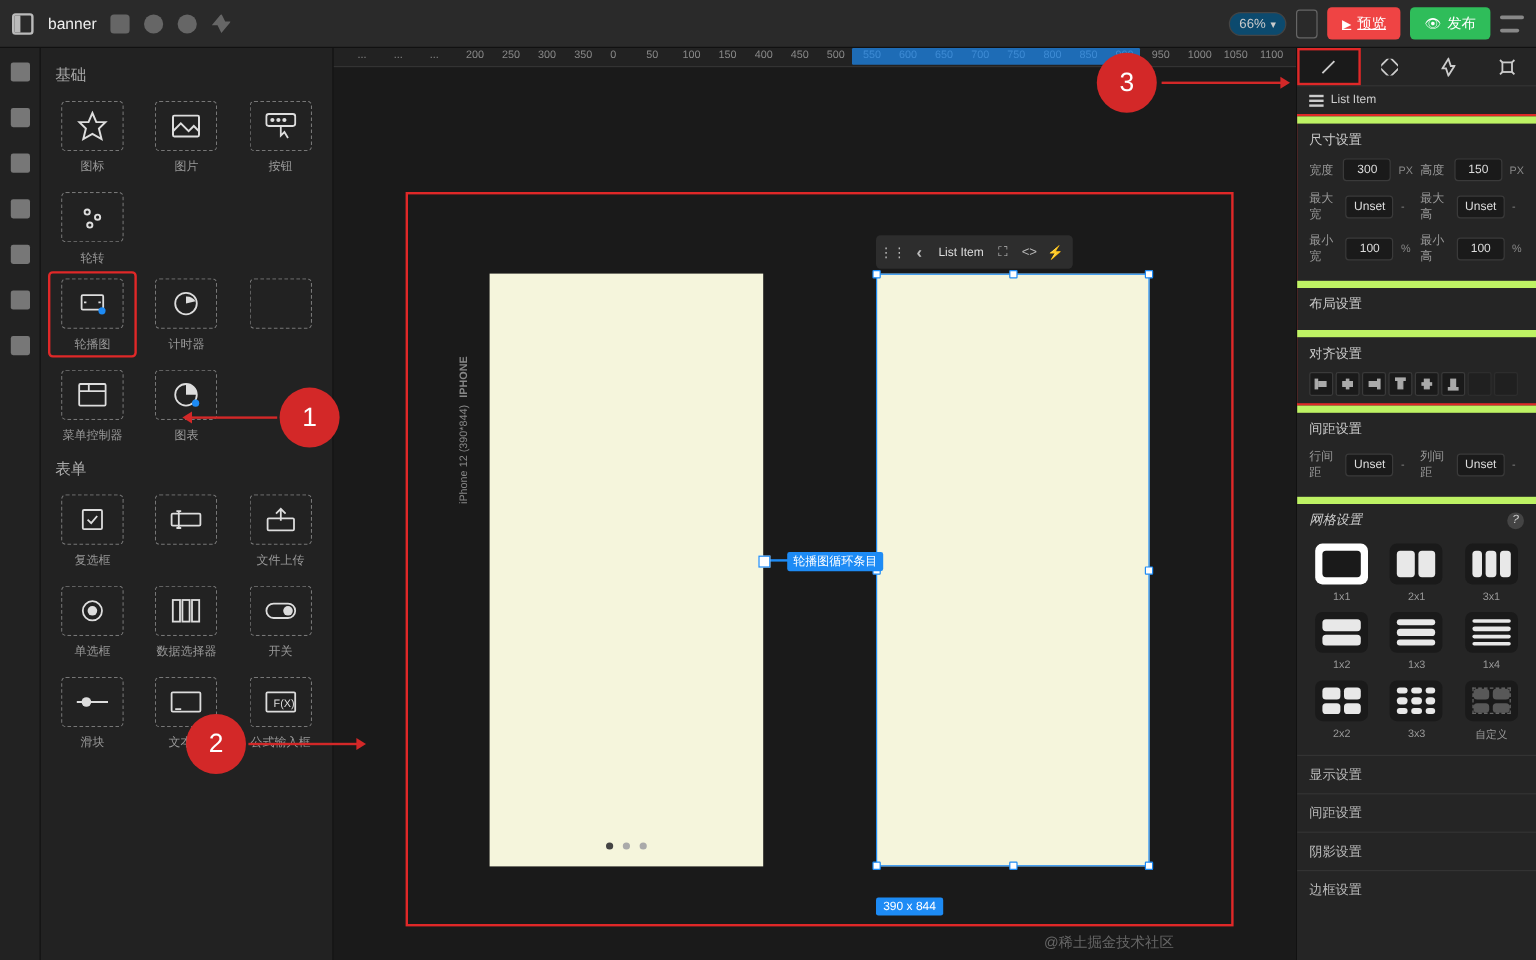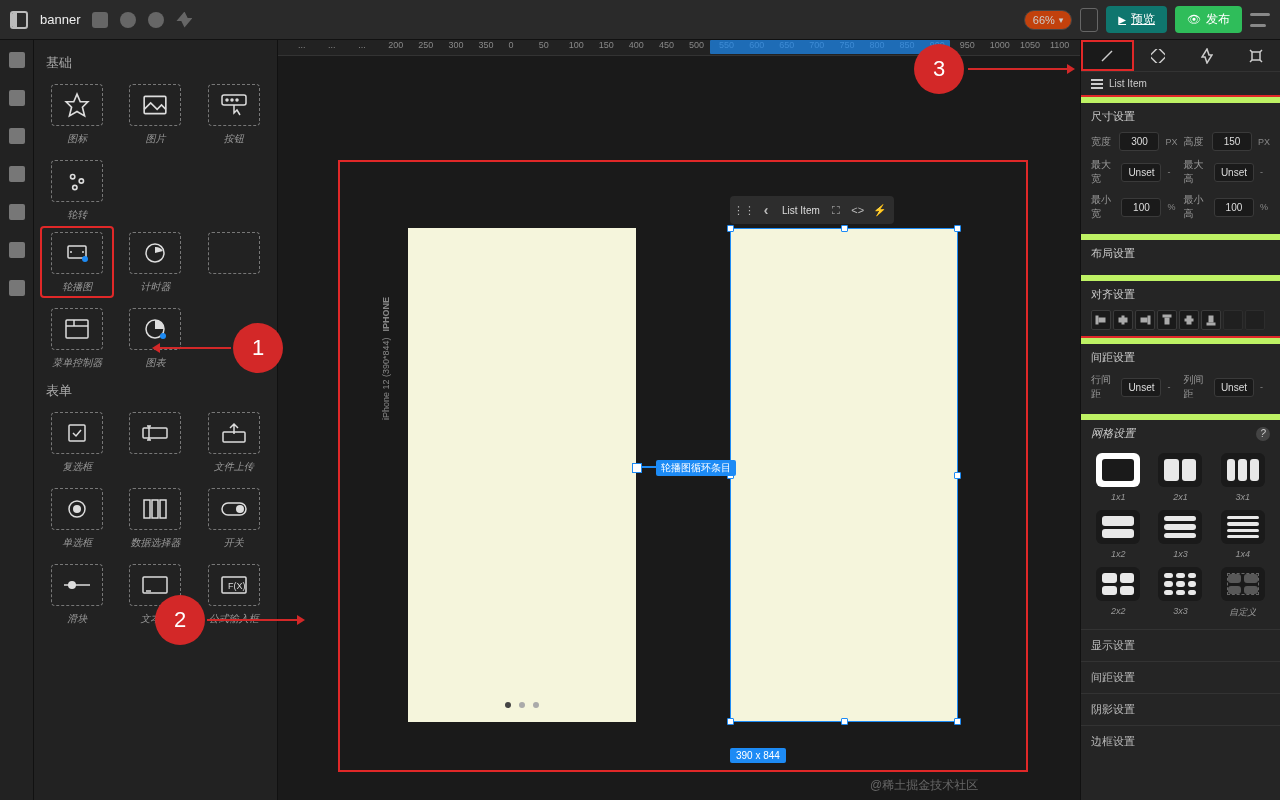--- a/index.html
+++ b/index.html
@@ -23,27 +23,27 @@
   padding: 0 10px;
   gap: 12px;
   border-bottom: 1px solid #111;
 }
 .header .logo { width: 18px; height: 18px; border: 2px solid #bbb; border-radius: 3px; display:flex;}
 .header .logo::before{content:'';width:5px;height:100%;background:#bbb; border-radius:1px 0 0 1px;}
 .header .title { font-size: 13px; color: #eee; }
 .header .hicon { width: 16px; height: 16px; background: #666; border-radius: 3px; }
 .header-right { margin-left: auto; display: flex; gap: 8px; align-items: center; }
 .zoom-select {
-  background: #c2410c; border: 1px solid #444; color: #ccc;
+  background: #0c4a6e; border: 1px solid #444; color: #ccc;
   border-radius: 10px; padding: 3px 8px; font-size: 11px; display:flex; align-items:center; gap:4px;
 }
 .zoom-select::after{content:'▾'; font-size:9px;}
 .device-icon{ width:18px; height:24px; border:1.5px solid #666; border-radius:3px;}
 .btn-preview {
-  background: #0f766e; color: #fff; border: none; border-radius: 4px;
+  background: #ef4444; color: #fff; border: none; border-radius: 4px;
   padding: 5px 12px; font-size: 12px; display: flex; align-items: center; gap: 5px; text-decoration: underline;
 }
 .btn-preview::before{content:'▶'; font-size:10px;}
 .btn-publish {
   background: #2fbd5a; color: #fff; border: none; border-radius: 4px;
   padding: 5px 12px; font-size: 12px; display:flex; align-items:center; gap:5px;
 }
 .btn-publish::before{content:'👁'; font-size:11px; filter:brightness(2);}
 .header-settings{ width:20px; height:14px; display:flex; flex-direction:column; justify-content:space-between;}
 .header-settings span{height:3px; background:#888; border-radius:2px;}
@@ -69,21 +69,21 @@
 .comp-grid { display: grid; grid-template-columns: repeat(3, 1fr); gap: 4px; }
 .comp-item {
   display: flex; flex-direction: column; align-items: center; gap: 6px;
   padding: 6px 0 4px 0;
 }
 .comp-icon {
   width: 52px; height: 42px; border: 1.5px dashed #777; border-radius: 4px;
   display: flex; align-items: center; justify-content: center; color: #ccc;
 }
 .comp-icon svg { stroke: #ddd; fill: none; stroke-width: 1.5; }
-.comp-label { font-size: 10px; color: #999; font-style: italic; }
+.comp-label { font-size: 10px; color: #999; }
 .comp-item.hl { border: 2.5px solid #e02828; border-radius:4px; padding:4px 0 2px 0;}
 
 
 .canvas-area {
   flex: 1; background: #1a1a1a; position: relative; overflow: hidden;
 }
 .ruler-h {
   height: 16px; background: #222; display: flex; font-size: 9px; color: #888;
   padding-left: 20px; position: relative; border-bottom:1px solid #333;
 }
@@ -177,21 +177,21 @@
 .align-btn {
   width: 20px; height: 20px; background: #1a1a1a; border: 1px solid #3a3a3a;
   border-radius: 2px; display:flex; align-items:center; justify-content:center;
 }
 .align-btn svg{stroke:#aaa; fill:#aaa;}
 .props-hl{border:2.5px solid #e02828; margin:0 -2px;}
 .grid-options{display:grid; grid-template-columns:repeat(3,1fr); gap:8px; padding:4px 0;}
 .grid-opt{display:flex; flex-direction:column; align-items:center; gap:5px;}
 .grid-opt-icon{width:44px; height:34px; background:#1a1a1a; border-radius:6px; display:flex; align-items:center; justify-content:center; padding:6px;}
 .grid-opt.active .grid-opt-icon{background:#fff;}
-.grid-opt-label{font-size:9px; color:#999;font-style:italic;}
+.grid-opt-label{font-size:9px; color:#999;}
 .grid-shape{display:grid; gap:3px; width:100%; height:100%;}
 .grid-shape span{background:#e8e8e8; border-radius:3px;}
 .grid-opt.active .grid-shape span{background:#1a1a1a;}
 .help-icon{width:14px;height:14px;border-radius:50%;background:#444;color:#ccc;display:inline-flex;align-items:center;justify-content:center;font-size:10px;margin-left:auto;}
 .collapse-section{padding:8px 10px; border-top:1px solid #333; color:#bbb; font-size:11px;}
 .watermark{position:absolute; bottom:6px; left:870px; color:#666; font-size:12px; z-index:60;}
 </style>
 </head>
 <body>
 

